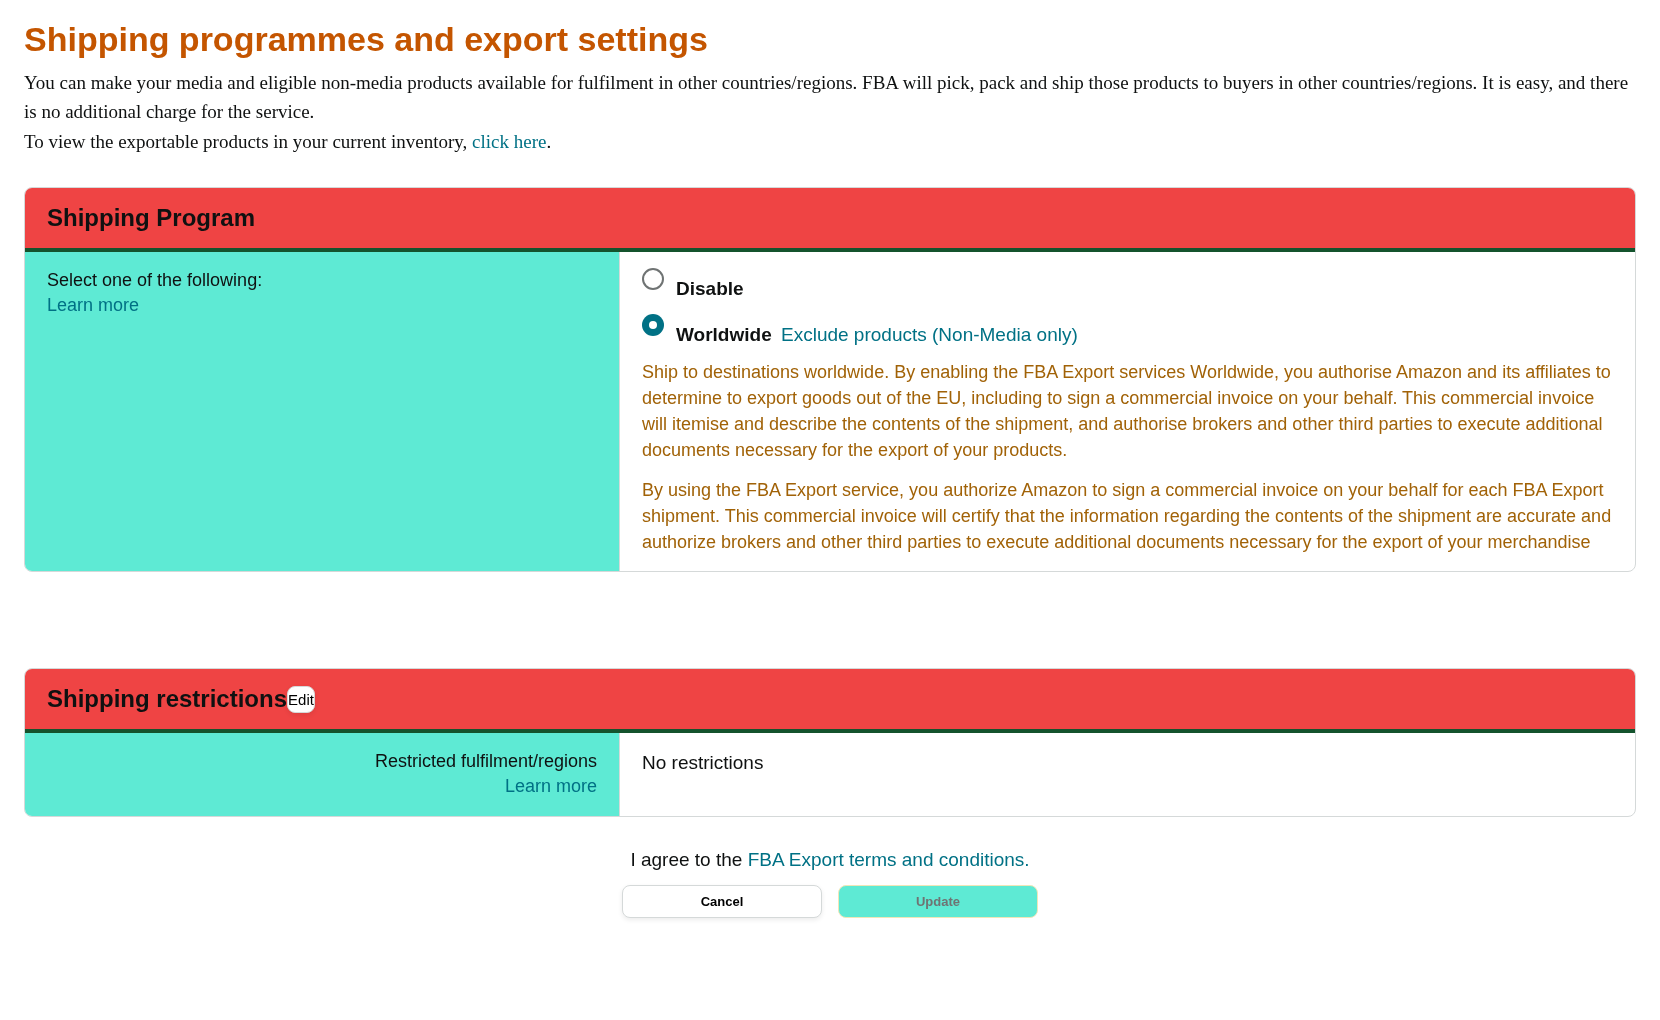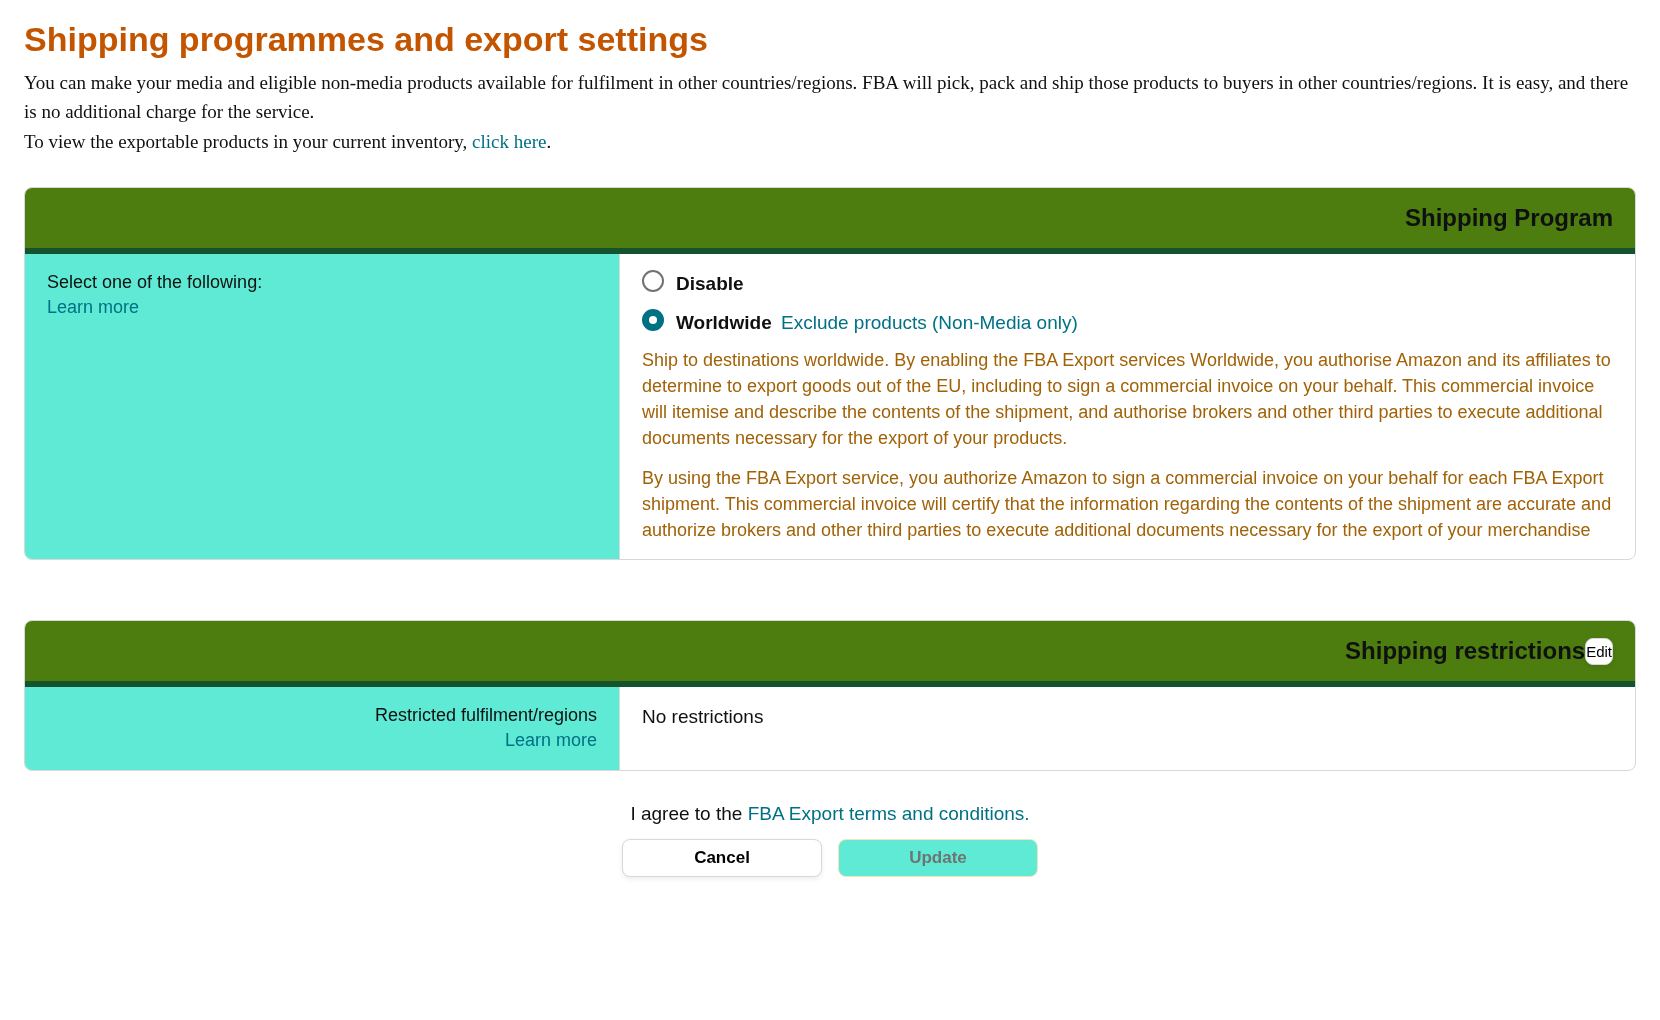--- a/index.html
+++ b/index.html
@@ -31,26 +31,26 @@
   text-decoration: none;
   cursor: pointer;
 }
 .section-card {
   border: 1px solid #d5d9d9;
   border-radius: 8px;
   margin-top: 30px;
   overflow: hidden;
 }
 .section-header {
-  background: #4d7c0f;
-  border-bottom: 6px solid #14532d;
+  background: #ef4444;
+  border-bottom: 4px solid #14532d;
   padding: 16px 22px;
   display: flex;
   align-items: center;
-  justify-content: flex-end;
+  justify-content: flex-start;
 }
 .section-header h2 {
   font-size: 24px;
   font-weight: 700;
 }
 .section-body {
   display: flex;
 }
 .left-col {
   width: 595px;
@@ -99,20 +99,21 @@
   left: 50%;
   width: 8px;
   height: 8px;
   background: #fff;
   border-radius: 50%;
   transform: translate(-50%, -50%);
 }
 .radio-label {
   font-weight: 700;
   font-size: 19px;
+  margin-top: 7px;
 }
 .radio-label .link-inline {
   font-weight: 400;
   color: #007185;
   margin-left: 4px;
 }
 .desc-para {
   font-size: 18px;
   line-height: 1.45;
   margin-bottom: 14px;
@@ -135,21 +136,21 @@
 }
 .button-row {
   display: flex;
   justify-content: center;
   gap: 16px;
 }
 .btn {
   border-radius: 8px;
   padding: 8px 0;
   width: 200px;
-  font-size: 17px;
+  font-size: 13px;
   cursor: pointer;
   text-align: center;
 }
 .btn-cancel {
   background: #fff;
   border: 1px solid #d5d9d9;
   font-weight: 700;
   box-shadow: 0 2px 5px rgba(15,17,17,.08);
 }
 .btn-update {
@@ -191,21 +192,21 @@
           <span>Worldwide</span>
           <a class="link-inline link">Exclude products (Non-Media only)</a>
         </div>
       </div>
       <p class="desc-para">Ship to destinations worldwide. By enabling the FBA Export services Worldwide, you authorise Amazon and its affiliates to determine to export goods out of the EU, including to sign a commercial invoice on your behalf. This commercial invoice will itemise and describe the contents of the shipment, and authorise brokers and other third parties to execute additional documents necessary for the export of your products.</p>
       <p class="desc-para" style="margin-bottom:0">By using the FBA Export service, you authorize Amazon to sign a commercial invoice on your behalf for each FBA Export shipment. This commercial invoice will certify that the information regarding the contents of the shipment are accurate and authorize brokers and other third parties to execute additional documents necessary for the export of your merchandise</p>
     </div>
   </div>
 </div>
 
-<div class="section-card" style="margin-top:60px">
+<div class="section-card" style="margin-top:96px">
   <div class="section-header">
     <h2>Shipping restrictions</h2>
     <button class="edit-btn">Edit</button>
   </div>
   <div class="section-body">
     <div class="left-col align-right">
       <div>Restricted fulfilment/regions</div>
       <a class="link">Learn more</a>
     </div>
     <div class="right-col">

